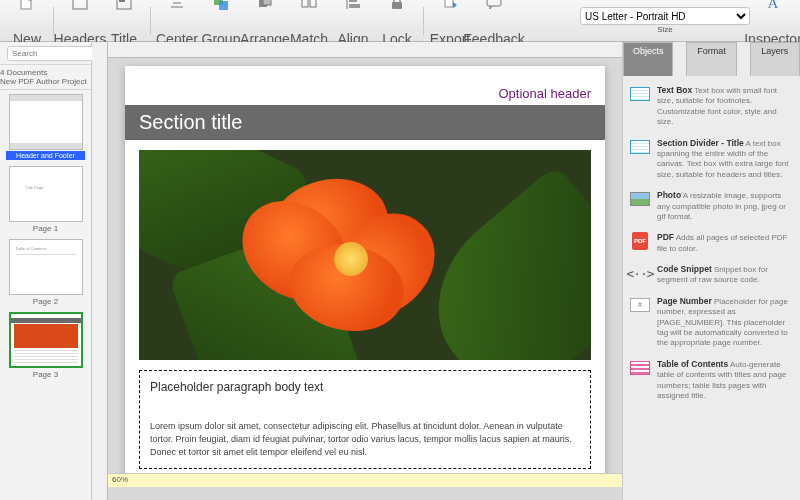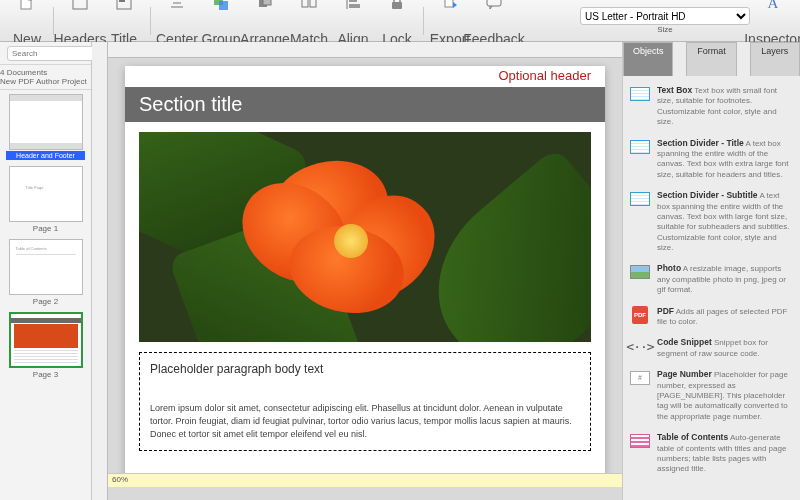--- a/index.html
+++ b/index.html
@@ -24,21 +24,21 @@
 .thumb { margin-bottom:6px; }
 .thumb .pg { width:74px; height:56px; background:#fff; border:1px solid #bbb; margin:0 auto; position:relative; font-size:5px; overflow:hidden; }
 .thumb.sel .pg { border:2px solid #2a9d3a; }
 .thumb .caption-bar { background:#2962ff; color:#fff; font-size:7px; text-align:center; padding:1px 0; margin-top:1px; }
 .thumb .plain-caption { text-align:center; font-size:8px; color:#666; margin-top:2px; }
 .canvas-wrap { flex:1; background:#d9d9d9; position:relative; overflow:hidden; }
 .ruler-h { position:absolute; top:0; left:16px; right:0; height:16px; background:#f0f0f0; border-bottom:1px solid #bbb; }
 .ruler-v { position:absolute; top:0; left:0; bottom:0; width:16px; background:#f0f0f0; border-right:1px solid #bbb; }
 .canvas-scroll { position:absolute; top:16px; left:16px; right:0; bottom:14px; overflow:auto; display:flex; justify-content:center; }
 .page { width:480px; background:#fff; box-shadow:0 2px 8px rgba(0,0,0,.25); margin:8px 0; }
-.opt-header { text-align:right; font-size:13px; color:#b91c1c; padding:2px 14px 4px; }
+.opt-header { text-align:right; font-size:13px; color:#701a75; padding:20px 14px 4px; }
 .section-bar { background:#6a6a6a; color:#fff; font-size:20px; padding:6px 14px; font-weight:500; }
 .photo { margin:10px 14px; height:210px; position:relative; overflow:hidden; background:#2a3a1a; }
 .petal { position:absolute; background:radial-gradient(circle at 40% 40%, #ff7a2a, #e84a10 70%); border-radius:50% 50% 48% 52%; }
 .leaf { position:absolute; background:linear-gradient(135deg,#3a6b1a,#1e3a0e); border-radius:50% 10% 50% 10%; }
 .body-box { margin:8px 14px 14px; border:1px dashed #000; padding:8px 10px; font-size:9px; color:#444; line-height:1.45; }
 .body-box .hd { font-size:12px; margin-bottom:24px; color:#333; }
 .zoom { position:absolute; bottom:13px; left:16px; right:0; height:14px; background:#fef9c3; border-top:1px solid #c8c8c8; font-size:8px; padding:1px 4px; color:#555; }
 .inspect { width:178px; background:#ececec; border-left:1px solid #c8c8c8; display:flex; flex-direction:column; }
 .itabs { display:flex; height:34px;gap:13px; }
 .itab { flex:1; font-size:9px; background:#d4d4d4; border:1px solid #b8b8b8; border-bottom:none; text-align:center; line-height:17px; cursor:pointer; }
@@ -264,26 +264,20 @@
           <div class="obj-txt"><b>Text Box</b> <span>Text box with small font size, suitable for footnotes. Customizable font color, style and size.</span></div>
         </div>
         <div class="obj">
           <div class="obj-ic">
             <div class="ic-box"></div>
           </div>
           <div class="obj-txt"><b>Section Divider - Title</b> <span>A text box spanning the entire width of the canvas. Text box with extra large font size, suitable for headers and titles.</span></div>
         </div>
         <div class="obj">
           <div class="obj-ic">
-            <div class="ic-box"></div>
-          </div>
-          <div class="obj-txt"><b>Section Divider - Subtitle</b> <span>A text box spanning the entire width of the canvas. Text box with large font size, suitable for subheaders and subtitles. Customizable font color, style and size.</span></div>
-        </div>
-        <div class="obj">
-          <div class="obj-ic">
             <div class="ic-photo"></div>
           </div>
           <div class="obj-txt"><b>Photo</b> <span>A resizable image, supports any compatible photo in png, jpeg or gif format.</span></div>
         </div>
         <div class="obj">
           <div class="obj-ic">
             <div class="ic-pdf">PDF</div>
           </div>
           <div class="obj-txt"><b>PDF</b> <span>Adds all pages of selected PDF file to color.</span></div>
         </div>

